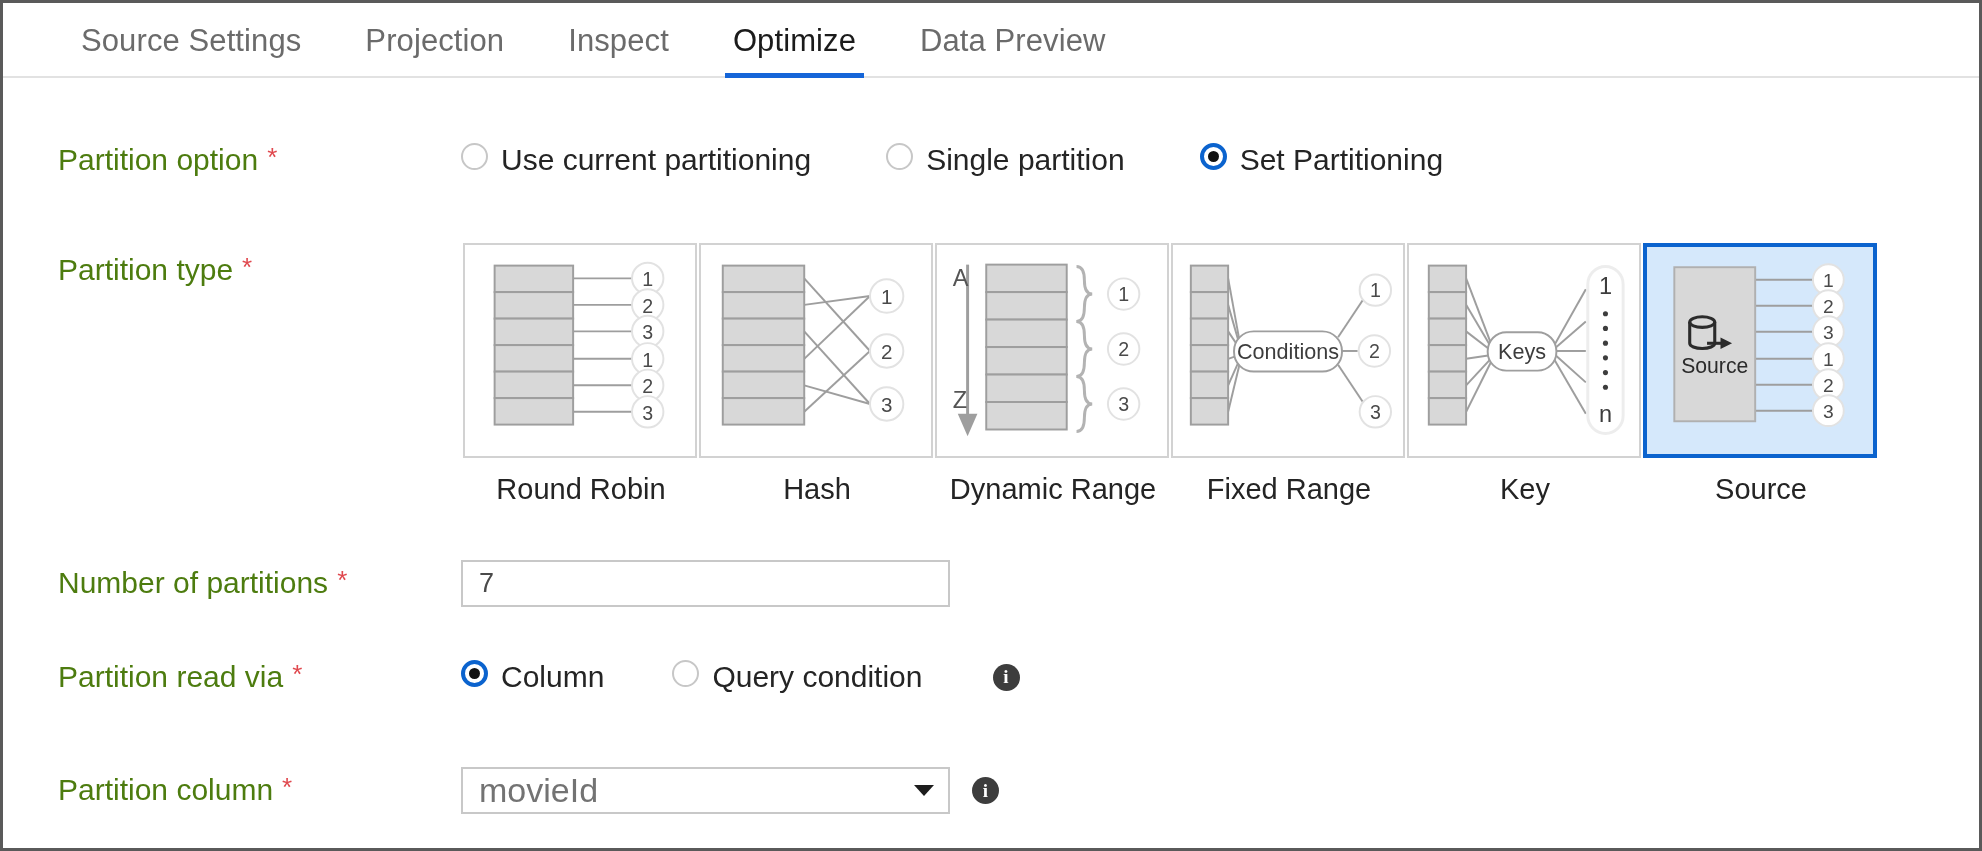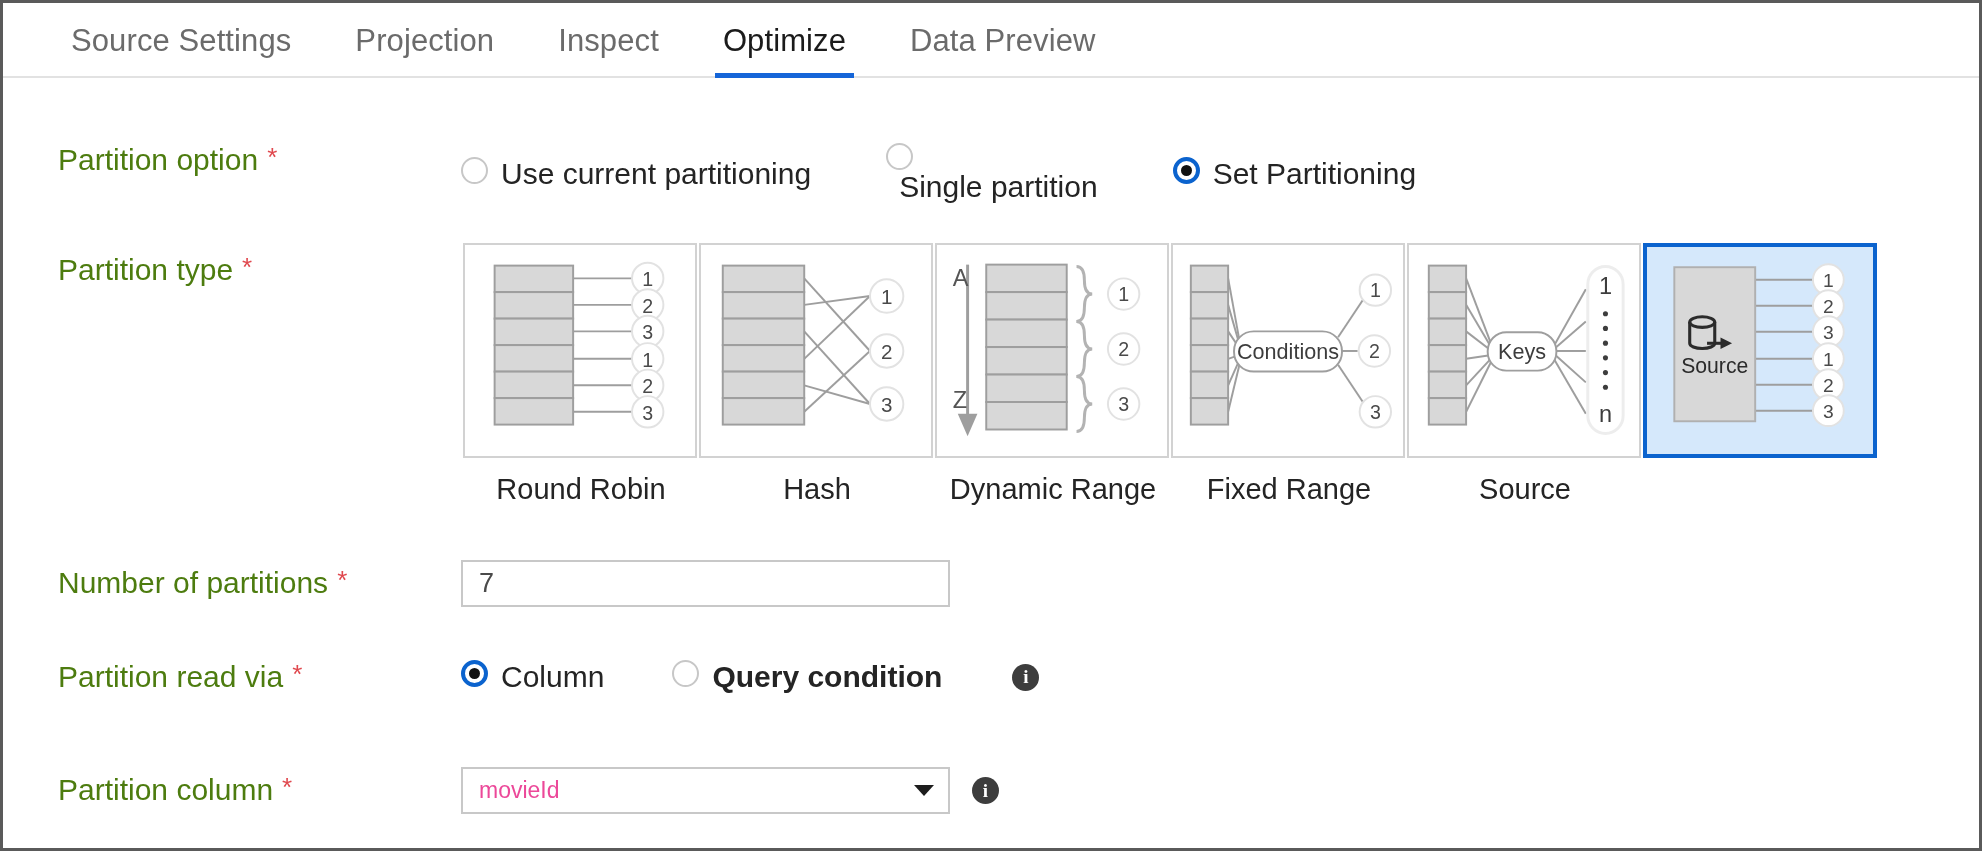--- a/index.html
+++ b/index.html
@@ -26,21 +26,21 @@
   .tabbar {
     position: absolute;
     left: 0;
     top: 3px;
     width: 100%;
     height: 72px;
     border-bottom: 2px solid #e2e2e2;
     box-sizing: border-box;
     display: flex;
     align-items: center;
-    padding-left: 36px;
+    padding-left: 46px;
   }
   .tab {
     position: relative;
     height: 72px;
     display: flex;
     align-items: center;
     padding: 0 32px;
     font-size: 31px;
     color: #6b6b6b;
     letter-spacing: .1px;
@@ -134,22 +134,22 @@
   }
   .select {
     width: 489px;
     height: 47px;
     border: 2px solid #c8c8c8;
     box-sizing: border-box;
     background: #fff;
     display: flex;
     align-items: center;
     padding: 0 14px 0 16px;
-    font-size: 23px;
-    color: #ec4899;
+    font-size: 34px;
+    color: #737373;
     justify-content: space-between;
     cursor: pointer;
   }
   .caret {
     width: 0; height: 0;
     border-left: 10px solid transparent;
     border-right: 10px solid transparent;
     border-top: 11px solid #1d1d1d;
   }
   .info {
@@ -227,21 +227,21 @@
 
   <div class="row" style="left:55px; top:140px;">
     <span class="field-label">Partition option</span>
     <span class="req">*</span>
   </div>
   <div class="row radio-group" style="left:458px; top:140px;">
     <label class="radio" style="margin-right:75px;">
       <span class="dot"></span>
       <span class="rlabel">Use current partitioning</span>
     </label>
-    <label class="radio" style="margin-right:75px;flex-direction:column;">
+    <label class="radio" style="margin-right:75px;">
       <span class="dot"></span>
       <span class="rlabel">Single partition</span>
     </label>
     <label class="radio checked">
       <span class="dot"></span>
       <span class="rlabel">Set Partitioning</span>
     </label>
   </div>
 
   <div class="row" style="left:55px; top:250px;">
@@ -462,20 +462,21 @@
         </g>
       </svg>
     </div>
   </div>
 
   <div id="card-labels">
     <div class="card-label">Round Robin</div>
     <div class="card-label">Hash</div>
     <div class="card-label">Dynamic Range</div>
     <div class="card-label">Fixed Range</div>
+    <div class="card-label">Key</div>
     <div class="card-label">Source</div>
   </div>
 
   <div class="row" style="left:55px; top:563px;">
     <span class="field-label">Number of partitions</span>
     <span class="req">*</span>
   </div>
   <div class="row" style="left:458px; top:557px;">
     <div class="textbox">
       <span>7</span>
@@ -484,21 +485,21 @@
 
   <div class="row" style="left:55px; top:657px;">
     <span class="field-label">Partition read via</span>
     <span class="req">*</span>
   </div>
   <div class="row radio-group" style="left:458px; top:657px;">
     <label class="radio checked" style="margin-right:68px;">
       <span class="dot"></span>
       <span class="rlabel">Column</span>
     </label>
-    <label class="radio" style="margin-right:70px;font-weight:bold;">
+    <label class="radio" style="margin-right:70px;">
       <span class="dot"></span>
       <span class="rlabel">Query condition</span>
     </label>
     <span class="info">i</span>
   </div>
 
   <div class="row" style="left:55px; top:770px;">
     <span class="field-label">Partition column</span>
     <span class="req">*</span>
   </div>

